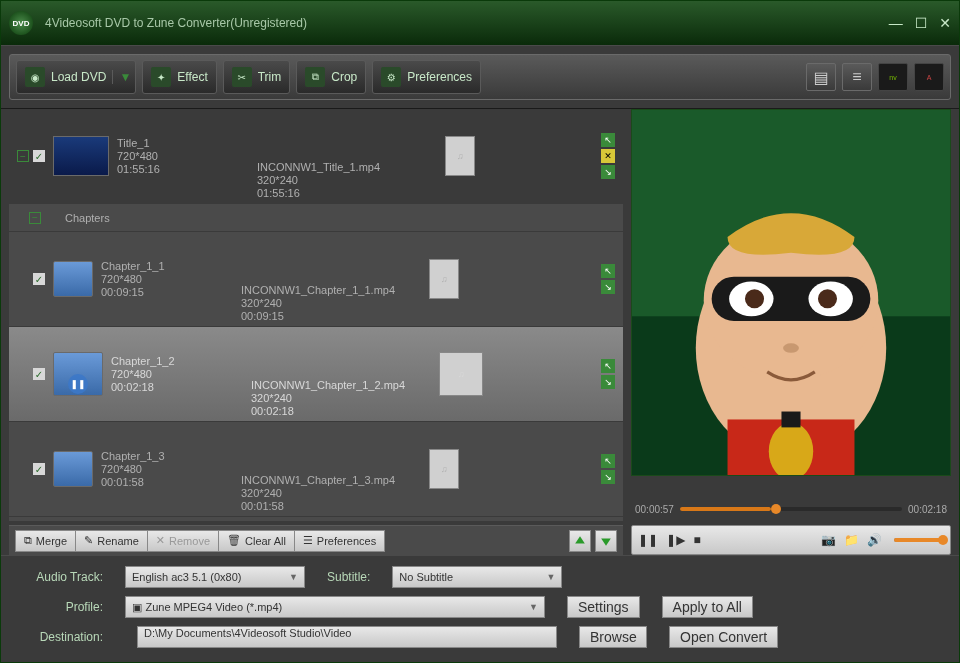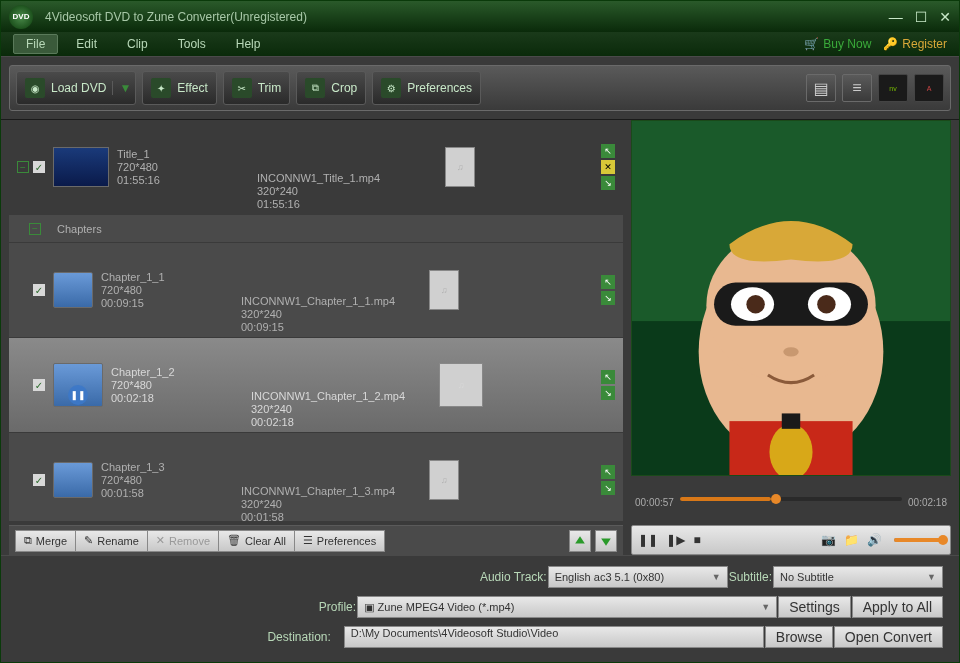--- a/index.html
+++ b/index.html
@@ -1,18 +1,18 @@
 <!DOCTYPE html>
 <html><head>
 <meta charset="utf-8">
 <style>
 * { box-sizing: border-box; margin: 0; padding: 0; font-family: Tahoma, sans-serif; }
 body { background: #2a2a2a; width: 960px; height: 663px; overflow: hidden; }
 .window { width: 960px; height: 663px; background: linear-gradient(#0a2a0a,#1a3a1a); border: 1px solid #0a3a0a; display: flex; flex-direction: column; }
-.titlebar { height: 31px; background: linear-gradient(#2a5a2a,#0a2a0a); display: flex; align-items: center; padding: 0 8px; color: #a8c8a8; font-size: 12px; }
+.titlebar { height: 44px; background: linear-gradient(#2a5a2a,#0a2a0a); display: flex; align-items: center; padding: 0 8px; color: #a8c8a8; font-size: 12px; }
 .logo { width: 24px; height: 24px; background: radial-gradient(#4a8a4a,#0a3a0a); border-radius: 50%; display: flex; align-items: center; justify-content: center; color: #fff; font-size: 8px; font-weight: bold; margin-right: 12px; }
 .winbtns { margin-left: auto; display: flex; gap: 12px; }
 .winbtn { color: #c8e8c8; cursor: pointer; font-size: 14px; }
 .menubar { height: 24px; background: linear-gradient(#1a3a1a,#0a2a0a); display: flex; align-items: center; padding: 0 12px; gap: 6px; color: #b8d8b8; font-size: 12px; }
 .menu-item { padding: 2px 12px; cursor: pointer; }
 .menu-item:first-child { background: #3a5a3a; border: 1px solid #5a7a5a; border-radius: 2px; }
 .menu-right { margin-left: auto; display: flex; gap: 12px; align-items: center; }
 .buy { color: #3aaa3a; display: flex; align-items: center; gap: 4px; }
 .reg { color: #d8a838; display: flex; align-items: center; gap: 4px; }
 .toolbar-wrap { background: #3a3a3a; padding: 8px; border-top: 1px solid #4a4a4a; border-bottom: 1px solid #1a1a1a; }
@@ -45,32 +45,32 @@
 .list-toolbar { height: 30px; background: #4a4a4a; border-top: 1px solid #5a5a5a; display: flex; align-items: center; padding: 0 6px; gap: 0; margin-top: 4px; }
 .ltbtn { background: linear-gradient(#e8e8e8,#c8c8c8); border: 1px solid #888; height: 22px; padding: 0 8px; font-size: 11px; color: #333; display: flex; align-items: center; gap: 4px; cursor: pointer; }
 .ltbtn.disabled { color: #999; }
 .ltbtn + .ltbtn { border-left: none; }
 .arrow-btn { width: 22px; height: 22px; background: linear-gradient(#e8e8e8,#c8c8c8); border: 1px solid #888; display: flex; align-items: center; justify-content: center; cursor: pointer; margin-left: 4px; }
 .arrow-btn svg { width: 12px; height: 12px; }
 .preview-area { width: 320px; display: flex; flex-direction: column; }
 .preview-lbl { color: #888; font-size: 11px; padding: 2px 0; }
 .preview-video { flex: 1; background: #0a2a0a; border: 1px solid #1a4a1a; position: relative; overflow: hidden; }
 .preview-video svg { width: 100%; height: 100%; }
-.timeline { height: 24px; display: flex; align-items: flex-start; gap: 6px; padding: 0 4px; color: #aaa; font-size: 10px; margin-top: 21px; }
+.timeline { height: 24px; display: flex; align-items: center; gap: 6px; padding: 0 4px; color: #aaa; font-size: 10px; margin-top: 21px; }
 .slider { flex: 1; height: 4px; background: #2a2a2a; border-radius: 2px; position: relative; }
 .slider-fill { position: absolute; left: 0; height: 100%; background: #d87818; border-radius: 2px; }
 .slider-thumb { position: absolute; width: 10px; height: 10px; background: #e88828; border-radius: 50%; top: -3px; }
 .player-ctrl { height: 30px; background: linear-gradient(#e8e8e8,#c8c8c8); border: 1px solid #888; border-radius: 2px; display: flex; align-items: center; padding: 0 6px; gap: 8px; margin-top: 4px; }
 .pbtn { cursor: pointer; color: #333; font-size: 12px; }
 .vol-slider { width: 50px; height: 4px; background: #888; border-radius: 2px; position: relative; margin-left: 4px; }
 .vol-fill { position: absolute; left: 0; width: 100%; height: 100%; background: #e88828; border-radius: 2px; }
 .vol-thumb { position: absolute; right: -4px; width: 10px; height: 10px; background: #e88828; border-radius: 50%; top: -3px; }
 .bottom { background: #3a3a3a; padding: 10px 16px 14px; border-top: 1px solid #4a4a4a; display: flex; gap: 16px; }
 .settings-col { flex: 1; display: flex; flex-direction: column; gap: 8px; }
-.srow { display: flex; align-items: center; gap: 1px; color: #b8d8b8; font-size: 12px; justify-content: flex-end; }
+.srow { display: flex; align-items: center; gap: 22px; color: #b8d8b8; font-size: 12px; }
 .srow label { width: 86px; text-align: right; }
 .select { background: linear-gradient(#e8e8e8,#c8c8c8); border: 1px solid #888; height: 22px; padding: 0 6px; font-size: 11px; color: #333; display: flex; align-items: center; justify-content: space-between; cursor: pointer; }
 .select .dd-icon { color: #666; font-size: 9px; }
 .btn-sm { background: linear-gradient(#e8e8e8,#c8c8c8); border: 1px solid #888; height: 22px; padding: 0 10px; font-size: 14px; color: #333; cursor: pointer; }
 .input { background: linear-gradient(#e8e8e8,#c8c8c8); border: 1px solid #888; height: 22px; padding: 0 6px; font-size: 11px; color: #333; margin-left: 12px; }
 .convert-btn { width: 196px; height: 60px; background: linear-gradient(#3a7a3a,#1a5a1a); border: 1px solid #4a8a4a; border-radius: 4px; display: flex; align-items: center; justify-content: center; gap: 10px; color: #fff; font-size: 22px; cursor: pointer; align-self: center; }
 .convert-icon { width: 28px; height: 28px; }
 .play-overlay { position: absolute; top: 50%; left: 14px; width: 20px; height: 20px; border-radius: 50%; background: rgba(60,120,200,.9); display: flex; align-items: center; justify-content: center; color: #fff; font-size: 9px; }
 </style>
 </head>
@@ -80,37 +80,20 @@
   <div class="titlebar">
     <div class="logo">DVD</div>
     <div>4Videosoft DVD to Zune Converter(Unregistered)</div>
     <div class="winbtns">
       <div class="winbtn">—</div>
       <div class="winbtn">☐</div>
       <div class="winbtn">✕</div>
     </div>
   </div>
 
-  <div class="menubar">
-    <div class="menu-item">File</div>
-    <div class="menu-item">Edit</div>
-    <div class="menu-item">Clip</div>
-    <div class="menu-item">Tools</div>
-    <div class="menu-item">Help</div>
-    <div class="menu-right">
-      <div class="buy">
-          <span>🛒</span>
-          <span>Buy Now</span>
-        </div>
-      <div class="reg">
-          <span>🔑</span>
-          <span>Register</span>
-        </div>
-    </div>
-  </div>
 
   <div class="toolbar-wrap">
     <div class="toolbar">
       <div class="tbtn tbtn-load">
         <div class="tbtn-icon">◉</div>
         <span>Load DVD</span>
         <span class="dd">▼</span>
       </div>
       <div class="tbtn">
         <div class="tbtn-icon">✦</div>
@@ -156,21 +139,21 @@
           </div>
           <div class="prof-col">♫</div>
           <div class="act-col">
             <div class="act-btn">↖</div>
             <div class="act-btn yellow">✕</div>
             <div class="act-btn">↘</div>
           </div>
         </div>
         <div class="row chapters-row">
           <div class="expand">−</div>
-          <span style="margin-left:12px">Chapters</span>
+          <span style="margin-left:20px">Chapters</span>
         </div>
 
         <div class="row">
           <div style="width:16px"></div>
           <div class="check">✓</div>
           <div class="thumb folder-th"></div>
           <div class="info-col">
             <span>Chapter_1_1</span>
             <span>720*480</span>
             <span>00:09:15</span>

